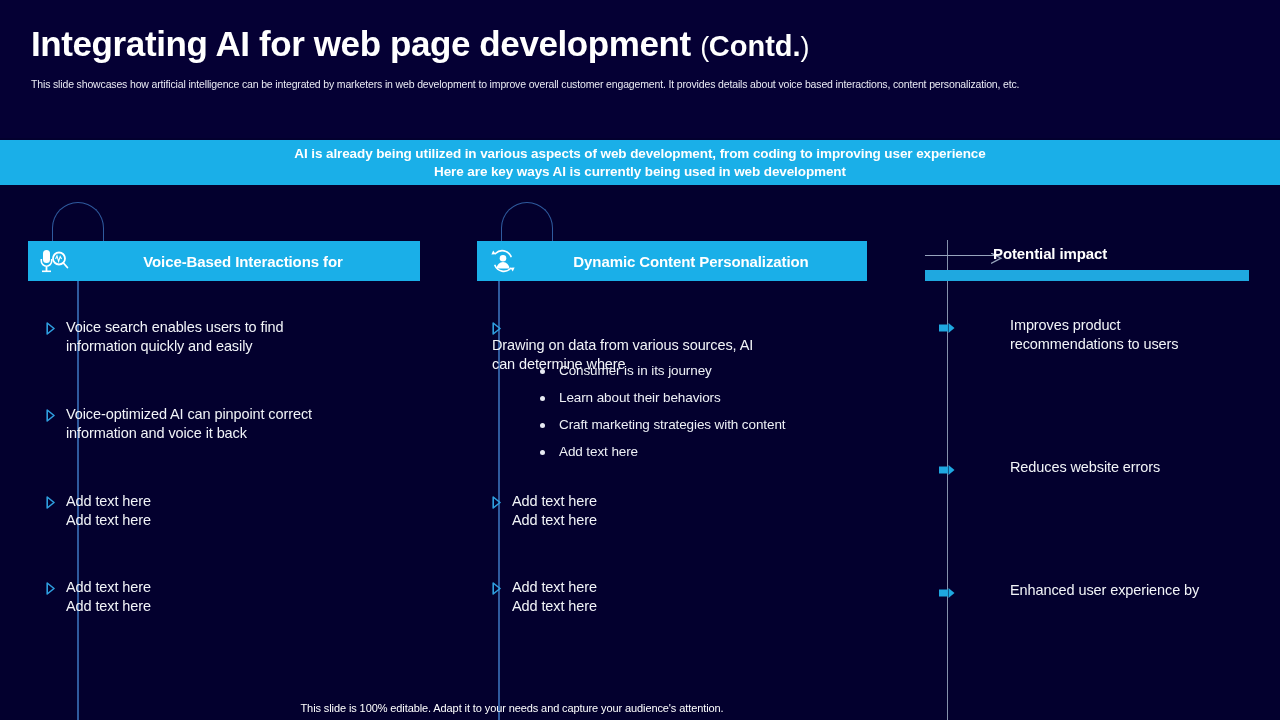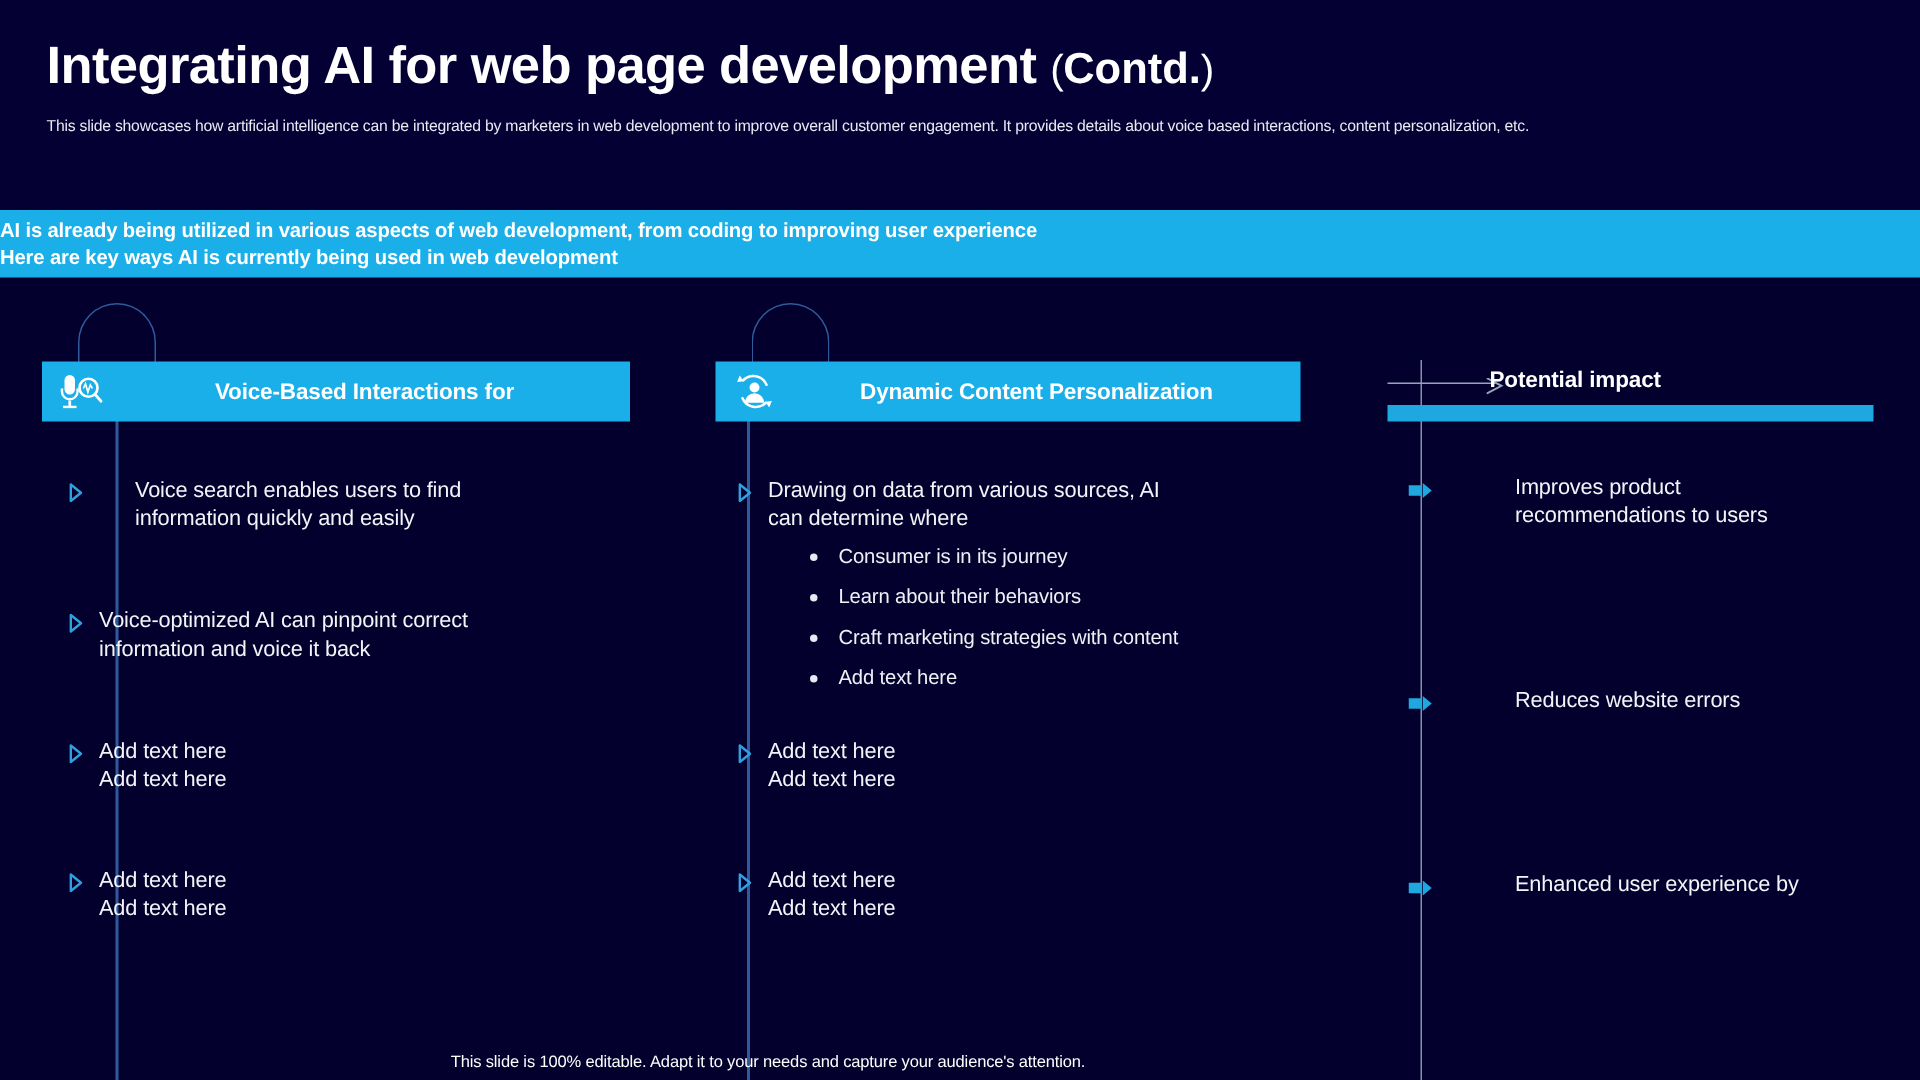--- a/index.html
+++ b/index.html
@@ -22,21 +22,21 @@
   .title .paren { font-weight: 400; font-size: 27px; color: #ffffff; }
   .subtitle {
     position: absolute; left: 31px; top: 78px; width: 1200px;
     font-size: 10.5px; color: #e9e9f3; letter-spacing: -0.15px; white-space: nowrap;
   }
 
   
   .banner {
     position: absolute; left: 0; top: 140px; width: 1280px; height: 45px;
     background: #1aafe8; color: #ffffff;
-    display: flex; flex-direction: column; align-items: flex-start; justify-content: center;
+    display: flex; flex-direction: column; align-items: center; justify-content: center;
   }
   .banner-line { font-size: 13.5px; font-weight: 700; line-height: 18px; letter-spacing: -0.1px; }
 
   
   .col { position: absolute; top: 196px; }
   .col1 { left: 28px; width: 420px; }
   .col2 { left: 477px; width: 400px; }
   .col3 { left: 925px; width: 330px; }
 
   .arc {
@@ -146,21 +146,21 @@
           </g>
           <polyline points="16.6,11 18,7.8 19.6,13.4 21.2,8.6 22.6,11" fill="none" stroke="#ffffff" stroke-width="1.1"></polyline>
         </svg>
       </div>
       <div class="col-head-title">
         <div>Voice-Based Interactions for</div>
       </div>
     </div>
 
     <div class="bullets">
-      <div class="bullet-row" style="top:0px;gap:24px;">
+      <div class="bullet-row" style="top:0px;">
         <span class="chev">
           <svg width="10" height="13" viewBox="0 0 10 13">
               <path d="M1.2 1 L8 6.5 L1.2 12 Z" fill="none" stroke="#2f9fe0" stroke-width="1.6" stroke-linejoin="round"></path>
             </svg>
         </span>
         <span class="btext">
           <span>Voice search enables users to find</span><br>
           <span>information quickly and easily</span>
         </span>
       </div>
@@ -220,21 +220,21 @@
             <path d="M8.6 21.5 a6.4 6.4 0 0 1 12.8 0 z"></path>
           </g>
         </svg>
       </div>
       <div class="col-head-title">
         <div>Dynamic Content Personalization</div>
       </div>
     </div>
 
     <div class="bullets" style="left:15px;">
-      <div class="bullet-row" style="top:0px;">
+      <div class="bullet-row" style="top:0px;flex-direction:column;">
         <span class="chev">
           <svg width="10" height="13" viewBox="0 0 10 13">
               <path d="M1.2 1 L8 6.5 L1.2 12 Z" fill="none" stroke="#2f9fe0" stroke-width="1.6" stroke-linejoin="round"></path>
             </svg>
         </span>
         <span class="btext">
           <span>Drawing on data from various sources, AI</span><br>
           <span>can determine where</span>
         </span>
       </div>

